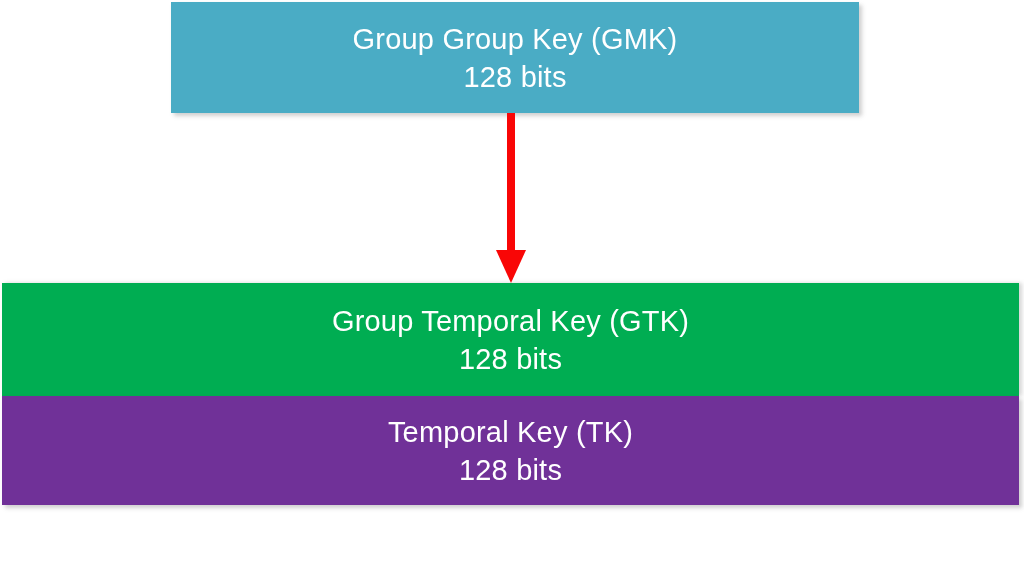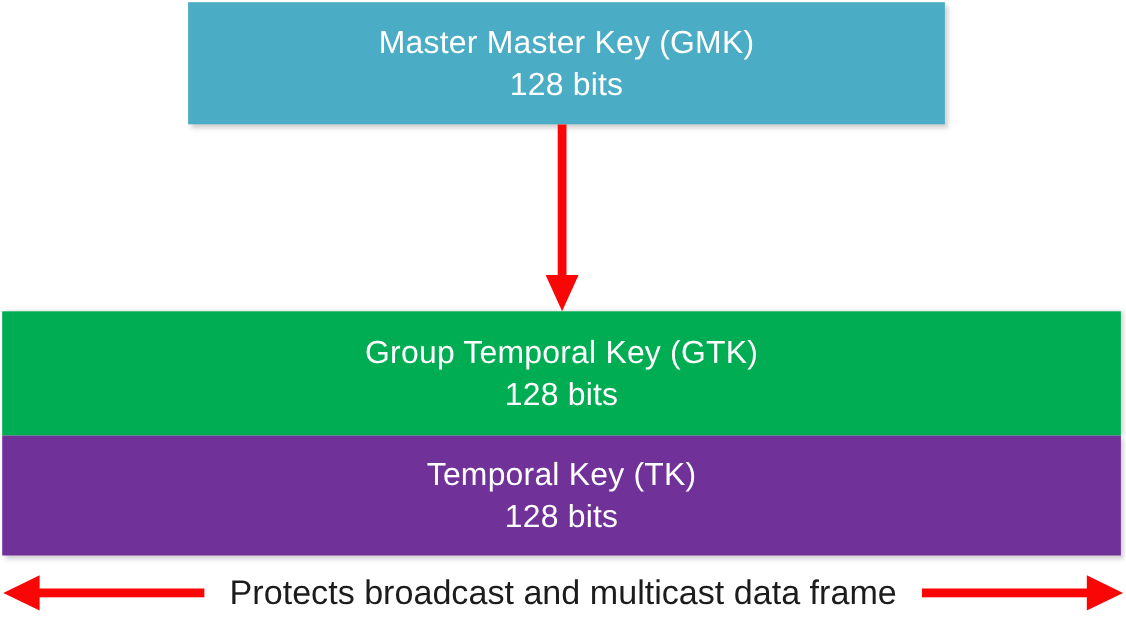--- a/index.html
+++ b/index.html
@@ -89,48 +89,33 @@
     right: 2px;
     top: 0;
   }
 </style>
 </head>
 <body>
 
 <div class="canvas">
 
   <div class="box gmk-box" style="background-color: rgb(74, 172, 197);">
-    <div class="box-title">Master Master Key (GMK)</div>
+    <div class="box-title">Group Group Key (GMK)</div>
     <div class="box-subtitle">128 bits</div>
   </div>
 
   <svg class="down-arrow" width="32" height="170" viewBox="0 0 32 170">
     <rect x="12" y="0" width="8" height="140" fill="#f90606"></rect>
     <polygon points="1,137 31,137 16,170" fill="#f90606"></polygon>
   </svg>
 
   <div class="box gtk-box" style="background-color: rgb(0, 173, 82);">
     <div class="box-title">Group Temporal Key (GTK)</div>
     <div class="box-subtitle">128 bits</div>
   </div>
 
   <div class="box tk-box" style="background-color: rgb(112, 49, 152);">
     <div class="box-title">Temporal Key (TK)</div>
     <div class="box-subtitle">128 bits</div>
   </div>
 
-  <div class="footer">
-
-    <svg class="left-arrow" width="184" height="36" viewBox="0 0 184 36">
-      <rect x="28" y="14" width="156" height="8" fill="#f90606"></rect>
-      <polygon points="1,18 34,2 34,34" fill="#f90606"></polygon>
-    </svg>
-
-    <div class="footer-label" style="color: rgb(28, 28, 28);">Protects broadcast and multicast data frame</div>
-
-    <svg class="right-arrow" width="184" height="36" viewBox="0 0 184 36">
-      <rect x="0" y="14" width="156" height="8" fill="#f90606"></rect>
-      <polygon points="183,18 150,2 150,34" fill="#f90606"></polygon>
-    </svg>
-
-  </div>
 
 </div>
 
 </body></html>

